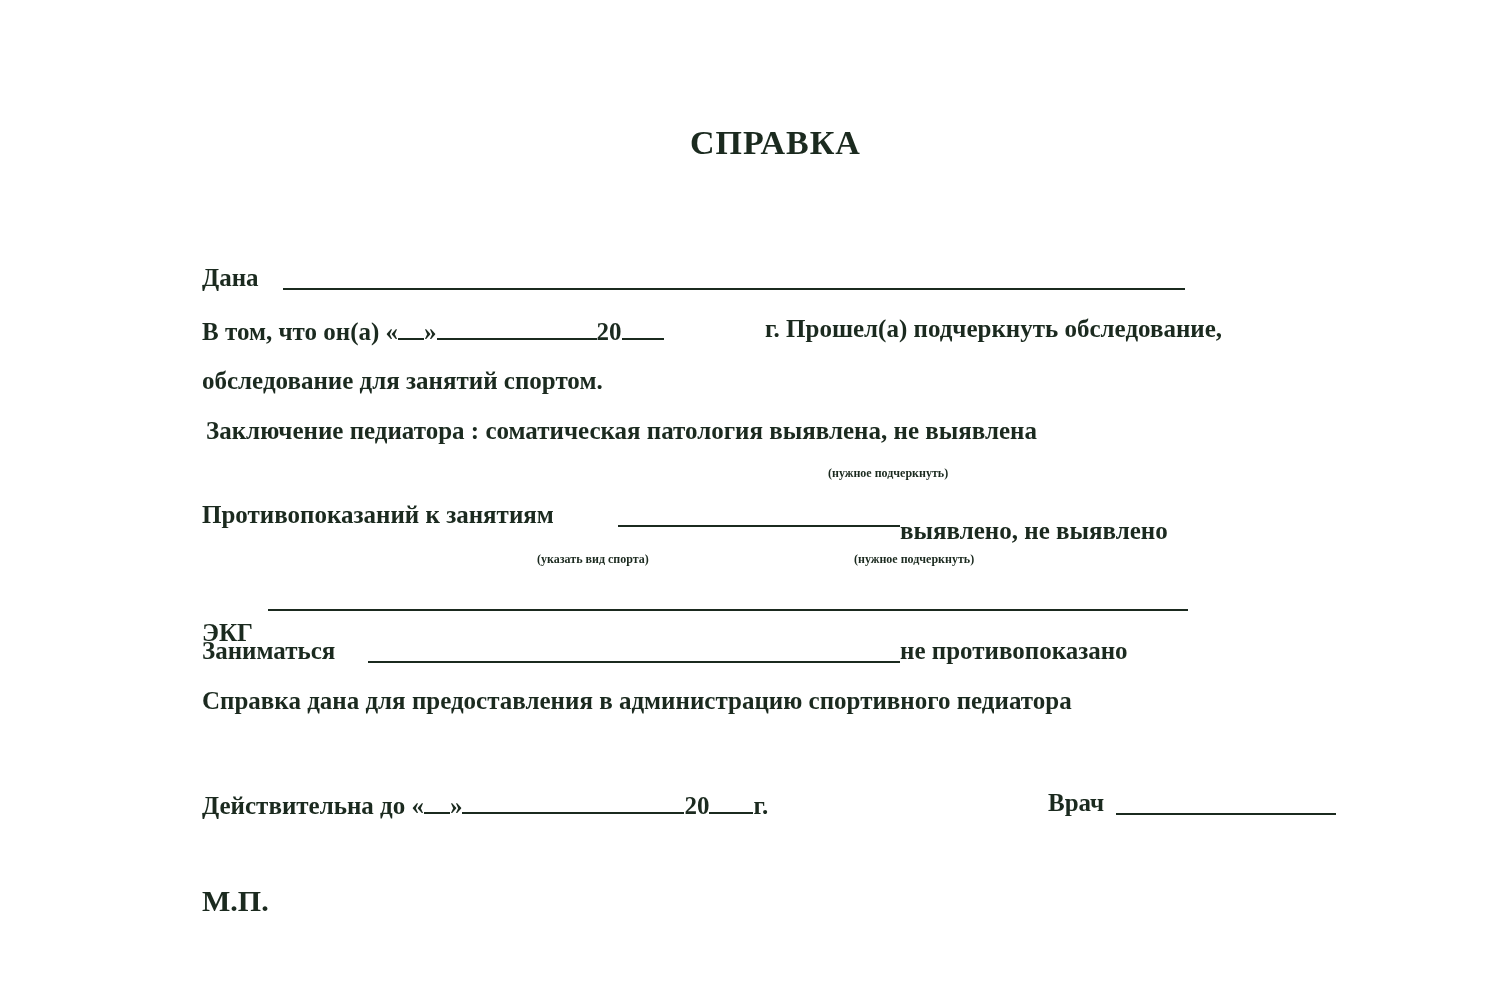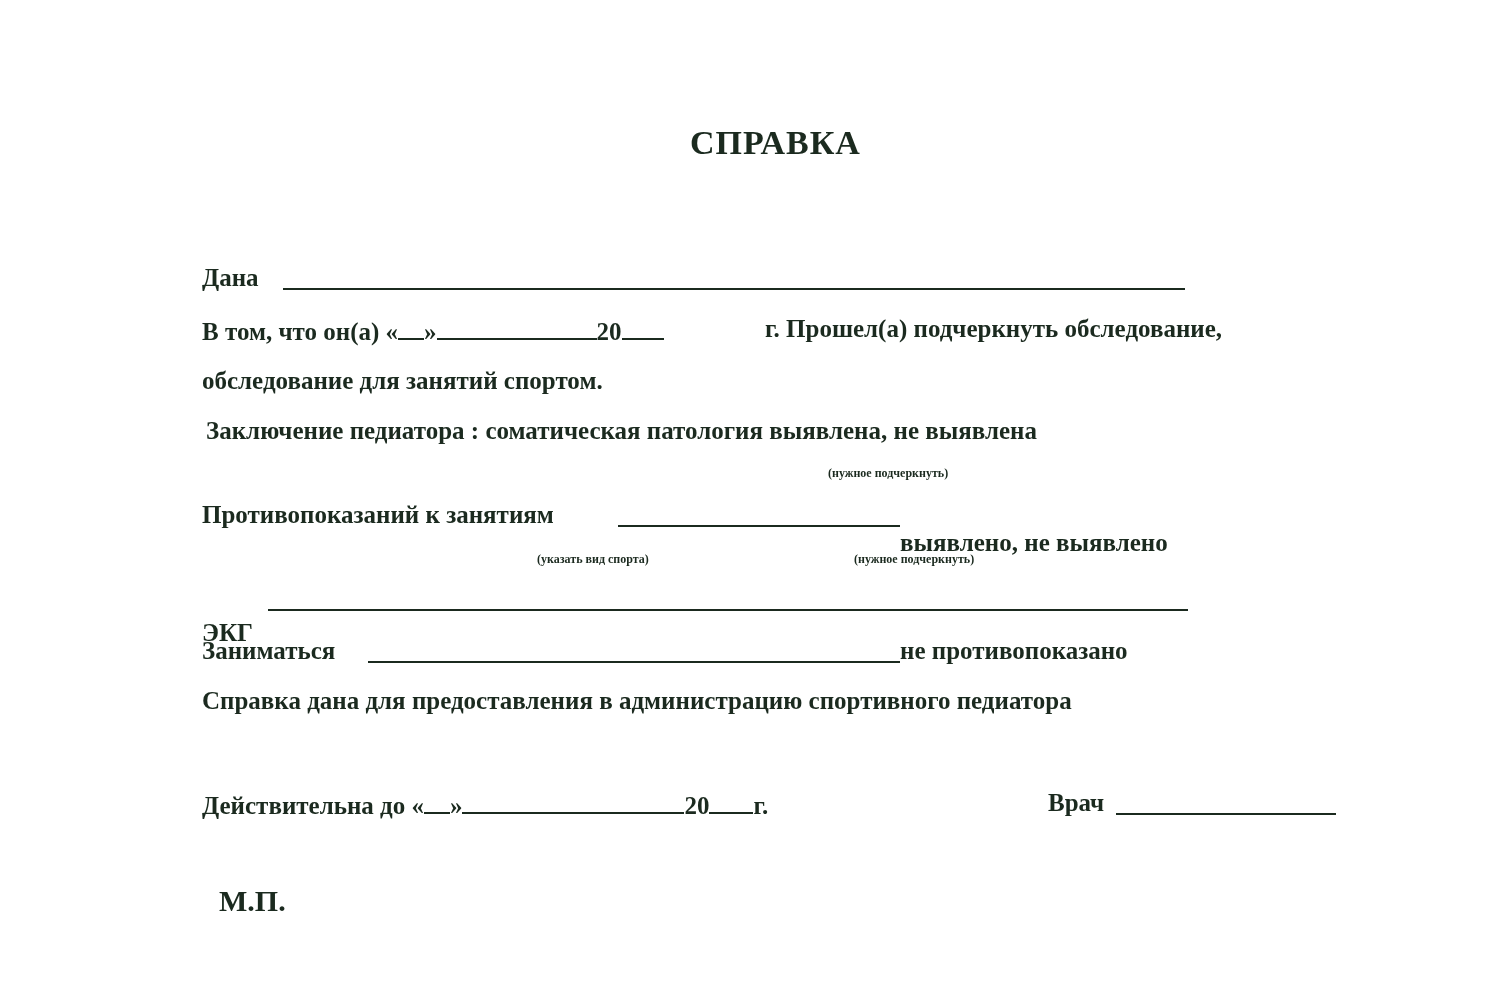--- a/index.html
+++ b/index.html
@@ -30,34 +30,34 @@
   </div>
   <div class="abs txt" style="left:765px; top:314px;">г.  Прошел(а)  подчеркнуть  обследование,</div>
 
   <div class="abs txt" style="left:202px; top:366px;">обследование для занятий спортом.</div>
 
   <div class="abs txt" style="left:206px; top:416px;">Заключение педиатора : соматическая патология выявлена, не выявлена</div>
   <div class="abs small" style="left:828px; top:463px;">(нужное подчеркнуть)</div>
 
   <div class="abs txt" style="left:202px; top:500px;">Противопоказаний к занятиям</div>
   <div class="fill" style="left:618px; width:282px; top:525px;"></div>
-  <div class="abs txt" style="left:900px; top:528px;text-align:center;">выявлено, не выявлено</div>
+  <div class="abs txt" style="left:900px; top:516px;text-align:center;">выявлено, не выявлено</div>
   <div class="abs small" style="left:537px; top:549px;">(указать вид спорта)</div>
   <div class="abs small" style="left:854px; top:549px;">(нужное подчеркнуть)</div>
 
   <div class="abs txt" style="left:202px; top:618px;">ЭКГ</div>
   <div class="fill" style="left:268px; width:920px; top:609px;"></div>
 
   <div class="abs txt" style="left:202px; top:636px;">Заниматься</div>
   <div class="fill" style="left:368px; width:532px; top:661px;"></div>
   <div class="abs txt" style="left:900px; top:636px;">не противопоказано</div>
 
   <div class="abs txt" style="left:202px; top:686px;">Справка дана для предоставления в администрацию спортивного педиатора</div>
 
   <div class="abs txt" style="left:202px; top:788px;">
     <span>Действительна до «</span><span class="line" style="width:26px;"></span><span>»</span><span class="line" style="width:222px;"></span><span>20</span><span class="line" style="width:44px;"></span><span>г.</span>
   </div>
 
   <div class="abs txt" style="left:1048px; top:788px;">Врач</div>
   <div class="fill" style="left:1116px; width:220px; top:813px;"></div>
 
-  <div class="abs txt" style="left:202px; top:886px; font-size:30px;margin-left:17px;">М.П.</div>
+  <div class="abs txt" style="left:202px; top:886px; font-size:30px;">М.П.</div>
 </div>
 
 </body></html>

